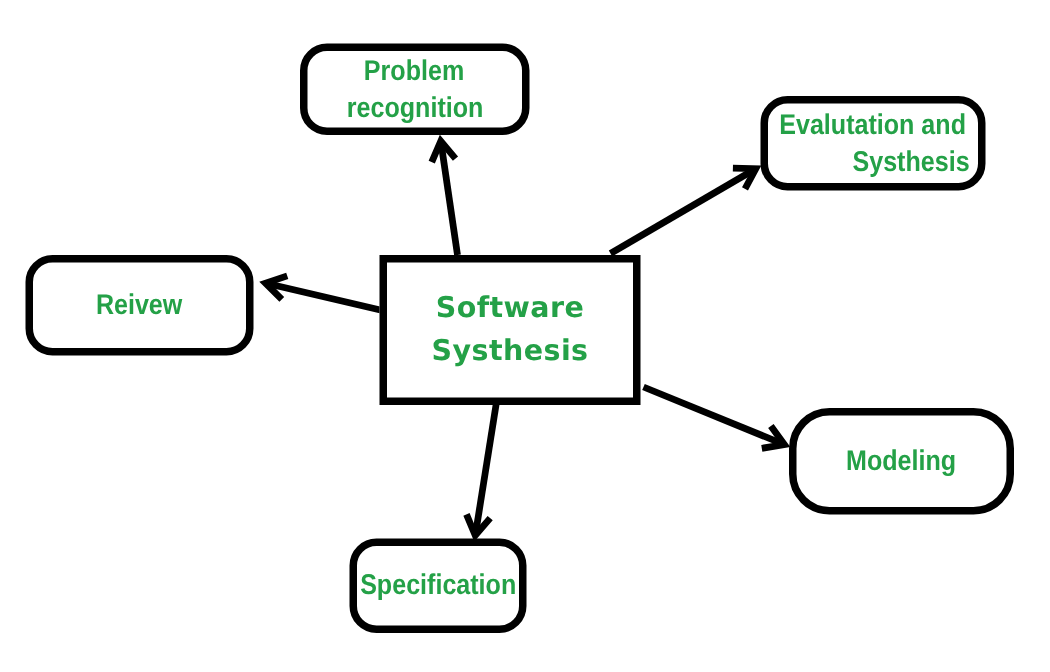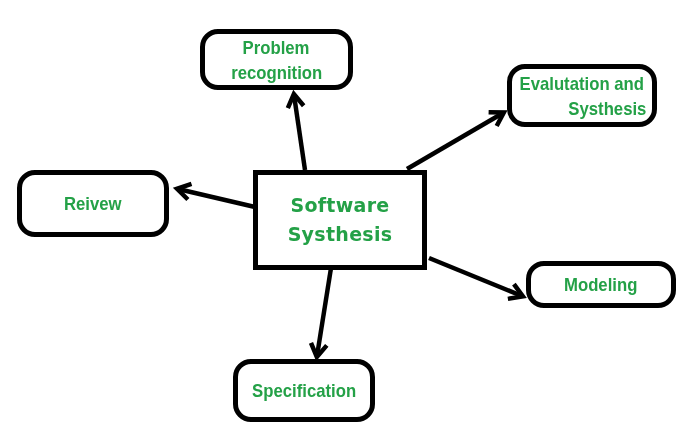--- a/index.html
+++ b/index.html
@@ -60,22 +60,22 @@
     font-size: 19px;
     line-height: 29px;
     transform: none;
     letter-spacing: 0.3px;
   }
   
   #node-problem       { left:200px; top:29px;  width:153px; height:61px; }
   #node-evaluation    { left:507px; top:64px;  width:150px; height:63px;align-items:flex-end; }
   #node-review        { left:17px;  top:170px; width:152px; height:67px;justify-content:center; }
   #node-center        { left:253px; top:170px; width:174px; height:100px; }
-  #node-modeling      { left:526px; top:261px; width:150px; height:47px; }
-  #node-specification { left:233px; top:359px; width:142px; height:63px;text-align:center; }
+  #node-modeling      { left:526px; top:272px; width:150px; height:71px;border-radius:27px; }
+  #node-specification { left:233px; top:359px; width:118px; height:63px;text-align:center; }
 </style>
 </head>
 <body>
 
 <div class="canvas">
 
   <svg class="arrows" width="700" height="448" viewBox="0 0 700 448" aria-hidden="true">
     <defs>
       <marker id="arrowhead" markerUnits="userSpaceOnUse" markerWidth="34" markerHeight="34" viewBox="-17 -17 34 34" refX="-1" refY="0" orient="auto">
         <path d="M-13,-8 L0,0 L-13,8" fill="none" stroke="#000000" stroke-width="4.5"></path>

